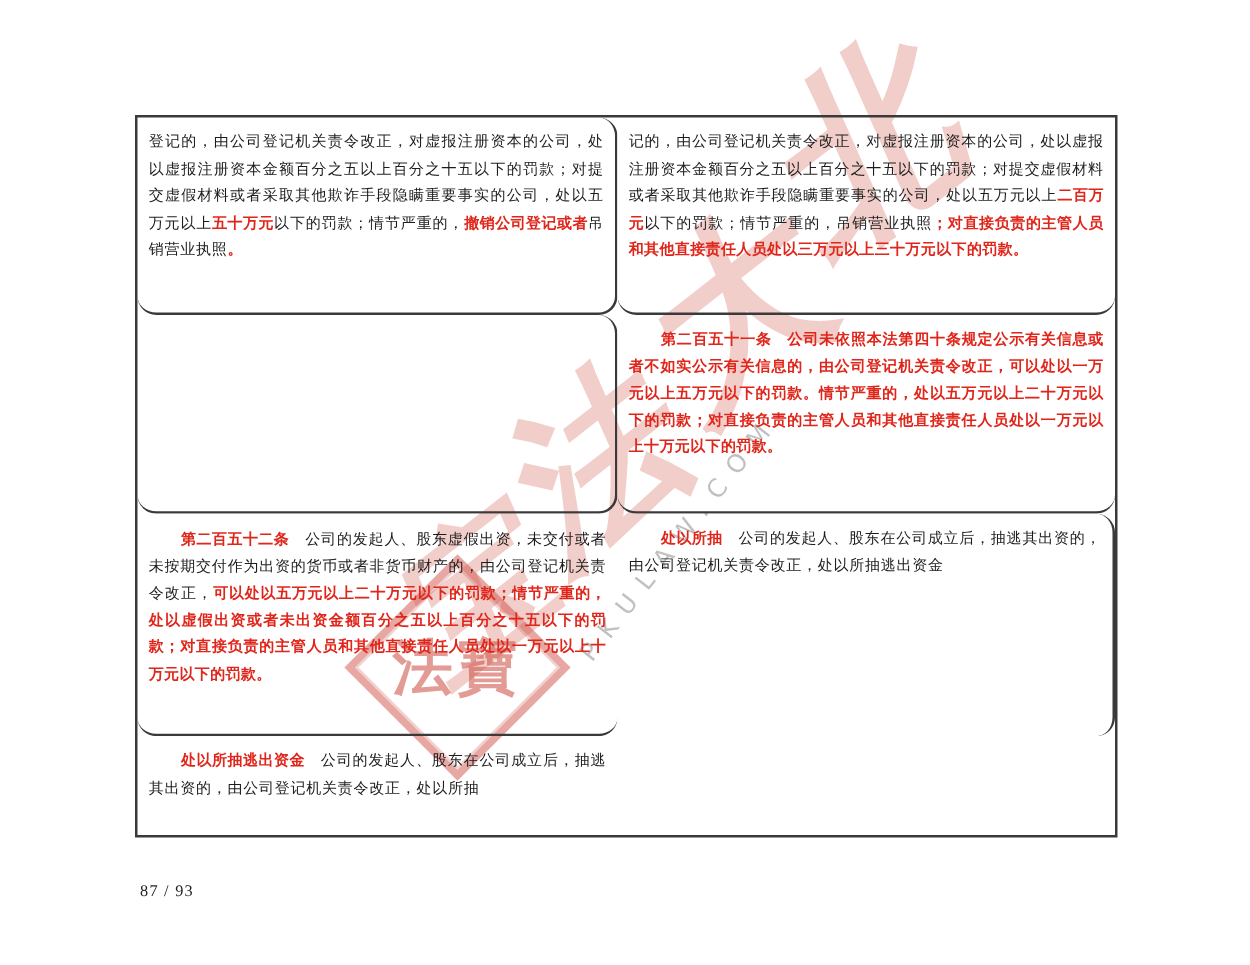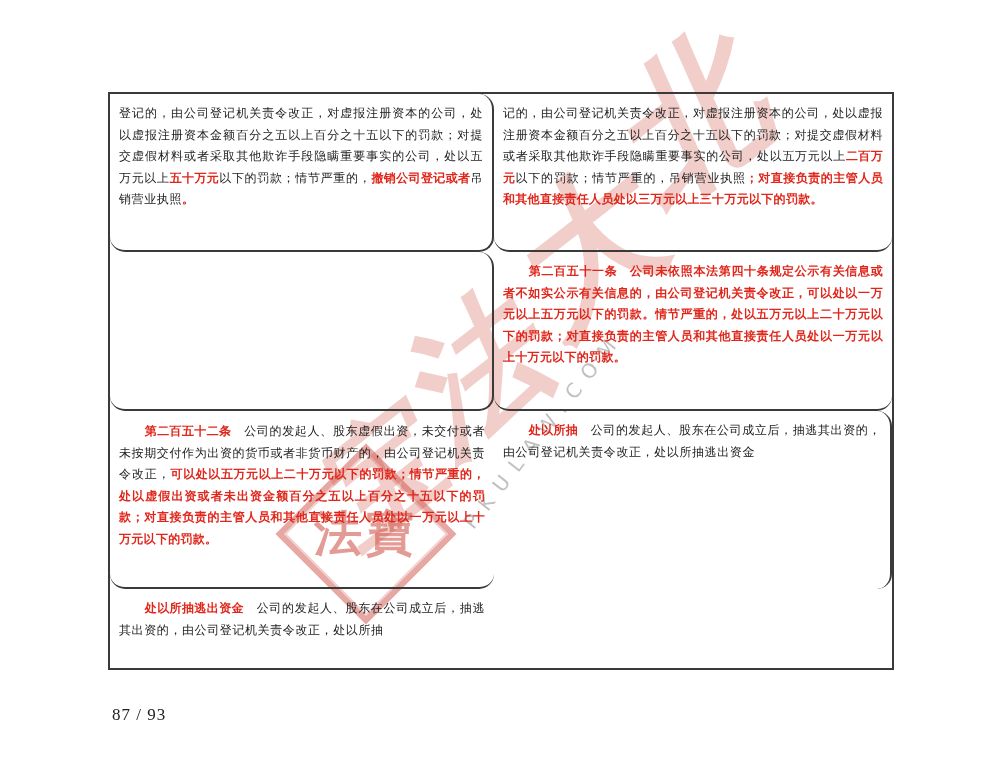--- a/index.html
+++ b/index.html
@@ -32,21 +32,21 @@
   .col-l{border-right:2px solid #3a3a3a;}
   .bb{border-bottom:2px solid #3a3a3a;}
   .indent{text-indent:2.15em;}
   .pt-lg{padding-top:40px;}
   .pt-md{padding-top:10px;}
   .pt-sm{}
   .seg-black{color:#1c1c1c;}
   .seg-red{color:#e0261b;font-weight:700;font-family:"Liberation Sans",sans-serif;letter-spacing:0.3px;}
 
   
-  .footer{position:absolute;left:112px;top:705px;font-size:17px;color:#222;
+  .footer{position:absolute;left:112px;top:705px;font-size:13px;color:#222;
           font-family:"Liberation Serif",serif;letter-spacing:1px;z-index:2;}
 </style>
 </head>
 <body>
 
 <div class="page">
 
   <div class="watermark">
     <div class="wm-script">
         <span class="wm-ch wm-ch0">北</span>

